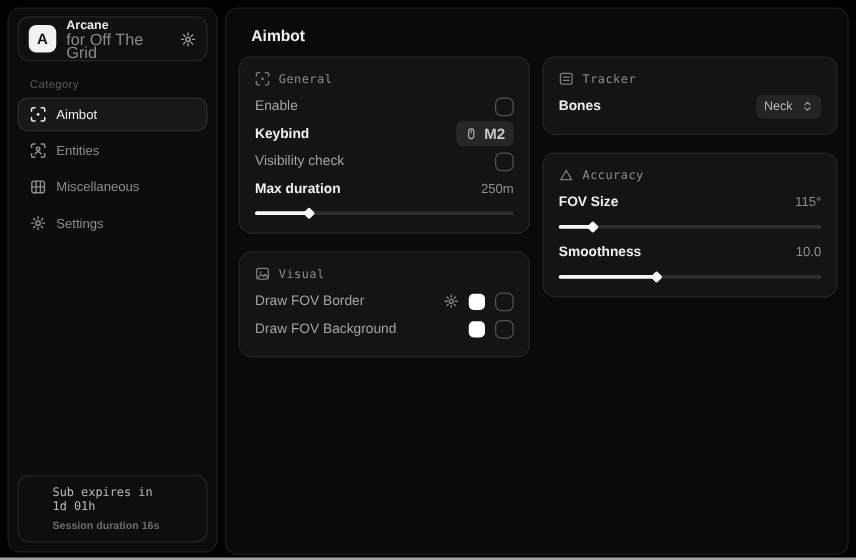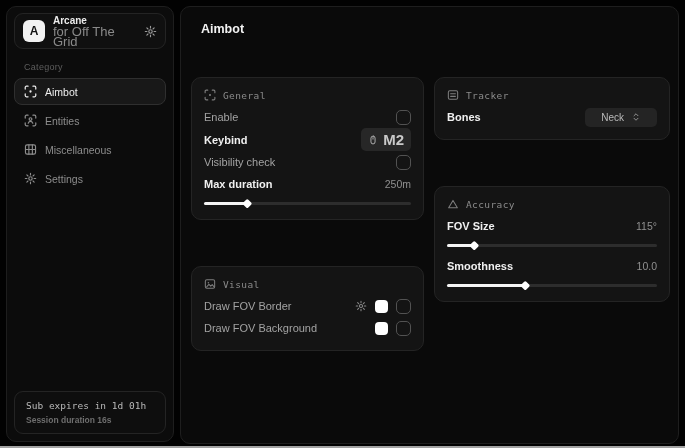--- a/index.html
+++ b/index.html
@@ -36,40 +36,39 @@
   .nav-item {
     display:flex; align-items:center; gap:8px; height:27px; padding:0 9px;
     border-radius:8px; border:1px solid transparent;
     font-size:10.5px; color:#8d8d8d; cursor:default;
   }
   .nav-item .nicon { display:flex; color:inherit; }
   .nav-item.selected { background:#181818; border-color:#2f2f2f; color:#ededed; }
 
   .sidebar-footer {
     position:absolute; left:7px; right:7px; bottom:7px;
-    border:1px solid #242424; border-radius:9px; padding:8px 11px; background:#0e0e0e;
+    border:1px solid #242424; border-radius:9px; padding:8px 27px; background:#0e0e0e;
   }
   .footer-line1 { font-size:9.5px; color:#b9b9b9; }
   .footer-line2 { font-size:8.5px; color:#6e6e6e; margin-top:4px; font-weight:bold; }
 
   
   .main {
     position:absolute; left:180px; top:6px; width:499px; height:438px;
     background:#0a0a0a; border:1px solid #1e1e1e; border-radius:10px;
   }
   .main-title { padding:15px 0 0 20px; font-size:12.5px; font-weight:bold; color:#f2f2f2; }
 
   .col { position:absolute; top:38px; display:flex; flex-direction:column; gap:14px; }
   .col-left  { left:10px;  width:233px; }
   .col-right { left:253px; width:236px; }
 
   .card {
     background:#141414; border:1px solid #242424; border-radius:10px;
     padding:9px 12px 11px;
-    margin-top:32px;
   }
   .card-header {
     display:flex; align-items:center; gap:7px; margin:2px 0 5px;
     color:#8b8b8b; font-size:9.5px; letter-spacing:.4px;
     font-family:"DejaVu Sans Mono", monospace;
   }
   .card-header .hicon { display:flex; color:#7d7d7d; }
 
   .row { display:flex; align-items:center; justify-content:space-between; min-height:22px; }
   .row-label { font-size:11px; color:#a3a3a3; }
@@ -79,27 +78,27 @@
 
   .checkbox {
     width:15px; height:15px; border:1.5px solid #525252; border-radius:5px;
     background:transparent;
   }
   .swatch { width:13px; height:13px; border-radius:4px; }
 
   .keybadge {
     display:flex; align-items:center; gap:5px;
     background:#272727; border-radius:5px; padding:3px 7px;
-    color:#c9c9c9; font-size:15px; font-weight:bold;
+    color:#c9c9c9; font-size:12px; font-weight:bold;
   }
   .keybadge .kicon { display:flex; color:#b5b5b5; }
 
   .dropdown {
     display:flex; align-items:center; gap:7px;
-    background:#242424; border-radius:5px; padding:4px 16px;
+    background:#242424; border-radius:5px; padding:4px 6px;
     color:#b9b9b9; font-size:10px;
   }
   .dropdown .dicon { display:flex; color:#8f8f8f; }
 
   .slider { position:relative; height:10px; margin-top:3px; }
   .slider .track {
     position:absolute; left:0; right:0; top:4px; height:3px;
     background:#2d2d2d; border-radius:2px;
   }
   .slider .fill {

